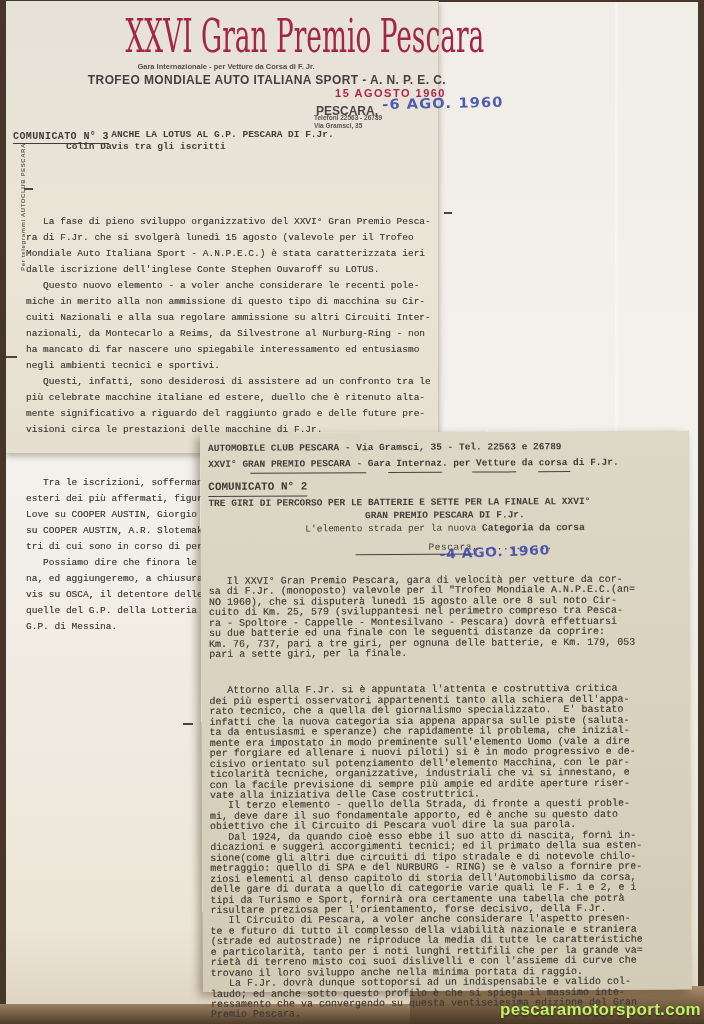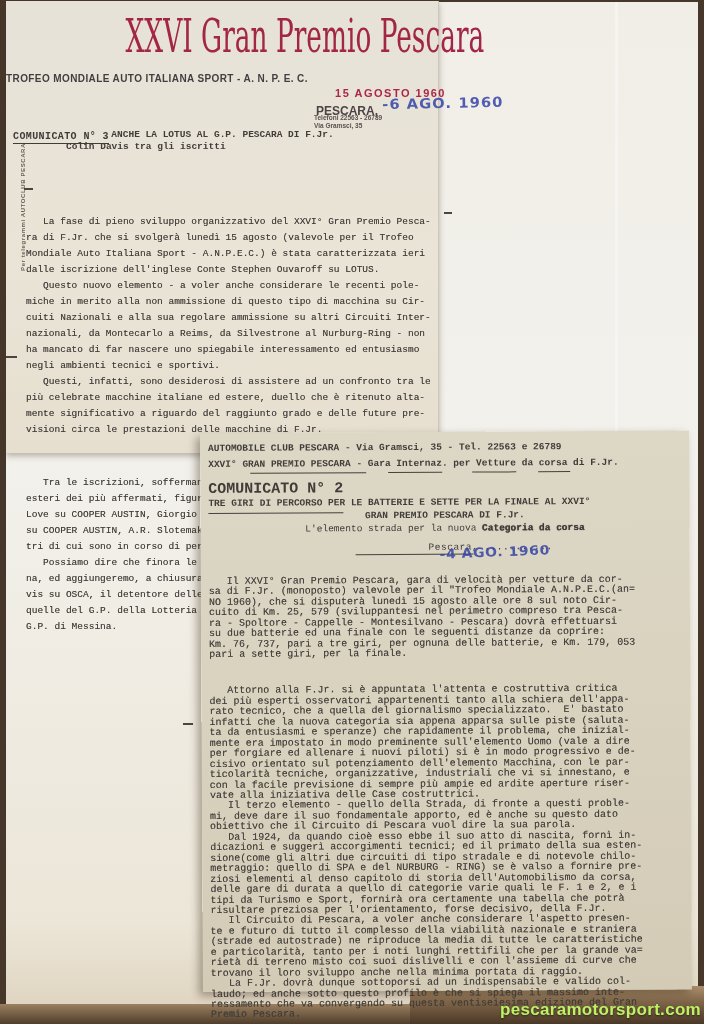--- a/index.html
+++ b/index.html
@@ -23,22 +23,22 @@
 
   .side-text { position:absolute; left:14px; top:142px; writing-mode:vertical-rl; transform:rotate(180deg);
     font-size:6px; font-weight:bold; color:#6a6258; letter-spacing:0.6px; white-space:nowrap; }
 
   .lh-title-wrap { position:absolute; left:0; top:8px; width:433px; text-align:center; }
   .lh-title { display:inline-block; font-family:"DejaVu Serif", serif; font-weight:500;
     font-size:44px; color:#a22746; transform:scale(0.60,1.06); transform-origin:center top;
     white-space:nowrap; letter-spacing:0px; }
   .lh-sub1 { position:absolute; left:0; top:61px; width:440px; text-align:center;
     font-size:7.5px; font-weight:bold; color:#53494a; }
-  .lh-sub2 { position:absolute; left:0; top:72px; width:440px; text-align:left;
-    font-size:10px; font-weight:bold; color:#453e40; letter-spacing:0.4px; }
+  .lh-sub2 { position:absolute; left:0; top:72px; width:440px; text-align:right;
+    font-size:12px; font-weight:bold; color:#453e40; letter-spacing:0.4px; }
   .lh-date { position:absolute; left:0; top:86px; width:440px; text-align:right;
     font-size:11px; font-weight:bold; color:#ac2648; letter-spacing:1.5px; }
   .lh-city { position:absolute; left:310px; top:103px; font-size:12px; font-weight:bold; color:#4c4344; }
   .lh-phone { position:absolute; left:308px; top:113px; font-size:6.5px; font-weight:bold; color:#5a5152; }
   .lh-addr { position:absolute; left:308px; top:121px; font-size:6.5px; font-weight:bold; color:#5a5152; }
 
   .stamp { font-family:"DejaVu Sans", sans-serif; font-weight:bold; color:#2e3ea6; opacity:0.82;
     white-space:nowrap; z-index:7; }
   .stamp1 { position:absolute; left:385px; top:95px; font-size:14px; letter-spacing:1px;
     transform:rotate(-1.2deg) scaleX(1.05); }
@@ -59,26 +59,26 @@
 
   
   .doc2 { position:absolute; left:200px; top:433px; width:489px; height:559px; z-index:4;
     background:linear-gradient(180deg,#ddd7c6 0%, #d9d2bf 50%, #d3cbb6 100%);
     transform:rotate(-0.3deg); transform-origin:left top;
     box-shadow:-4px 4px 9px rgba(60,45,25,0.4); }
 
   .d2-header1 { position:absolute; left:8px; top:10px; font-size:9.5px; font-weight:bold; }
   .d2-header2 { position:absolute; left:8px; top:26px; font-size:9.5px; font-weight:bold; }
   .d2-rule { position:absolute; height:1px; background:#45413c; }
-  .d2-comunicato { position:absolute; left:8px; top:48px; font-size:15px; font-weight:bold;
-    border-bottom:1px solid #45413c; padding-bottom:15px; }
+  .d2-comunicato { position:absolute; left:8px; top:48px; font-size:11px; font-weight:bold;
+    border-bottom:1px solid #45413c; padding-bottom:3px; }
   .d2-title1 { position:absolute; left:8px; top:65px; font-size:9.5px; font-weight:bold; }
   .d2-title2 { position:absolute; left:0; top:78px; width:489px; text-align:center; font-size:9.5px; font-weight:bold; }
   .d2-title3 { position:absolute; left:0; top:91px; width:489px; text-align:center; font-size:9.5px; }
-  .d2-title3 b { font-weight:bold; text-shadow:0 0 0.8px #403c38; }
+  .d2-title3 b { font-weight:normal; text-shadow:0 0 0.8px #403c38; }
   .d2-dateline { position:absolute; left:228px; top:110px; font-size:9.5px; letter-spacing:0.5px; }
   .stamp2 { position:absolute; left:243px; top:113px; font-size:13px; letter-spacing:0.5px;
     transform:rotate(-2deg) scaleX(1.08); }
 
   .doc2-body { position:absolute; left:8px; top:123px; width:478px;
     font-size:10px; line-height:10.45px; white-space:pre; text-shadow:0 0 0.5px rgba(64,60,56,0.5); }
   .doc2-body .para.gap { margin-top:5px; }
 
   .margin-dash { position:absolute; background:#4a453f; height:2px; z-index:5; }
 
@@ -92,20 +92,21 @@
 <div class="backing-page"></div>
 <div class="shade-bl"></div>
 <div class="shade-br"></div>
 
 <div class="doc1">
   <div class="side-text">Per telegrammi  AUTOCLUB PESCARA</div>
 
   <div class="lh-title-wrap">
     <span class="lh-title">XXVI Gran Premio Pescara</span>
   </div>
+  <div class="lh-sub1">Gara Internazionale - per Vetture da Corsa di F. Jr.</div>
   <div class="lh-sub2">TROFEO MONDIALE AUTO ITALIANA SPORT - A. N. P. E. C.</div>
   <div class="lh-date">15 AGOSTO 1960</div>
   <div class="lh-city">PESCARA,</div>
   <div class="lh-phone">Telefoni 22563 - 26789</div>
   <div class="lh-addr">Via Gramsci, 35</div>
 
   <div class="comunicato1 mono">COMUNICATO N° 3</div>
   <div class="headline1 mono">ANCHE LA LOTUS AL G.P. PESCARA DI F.Jr.</div>
   <div class="headline2 mono">Colin Davis tra gli iscritti</div>
 

